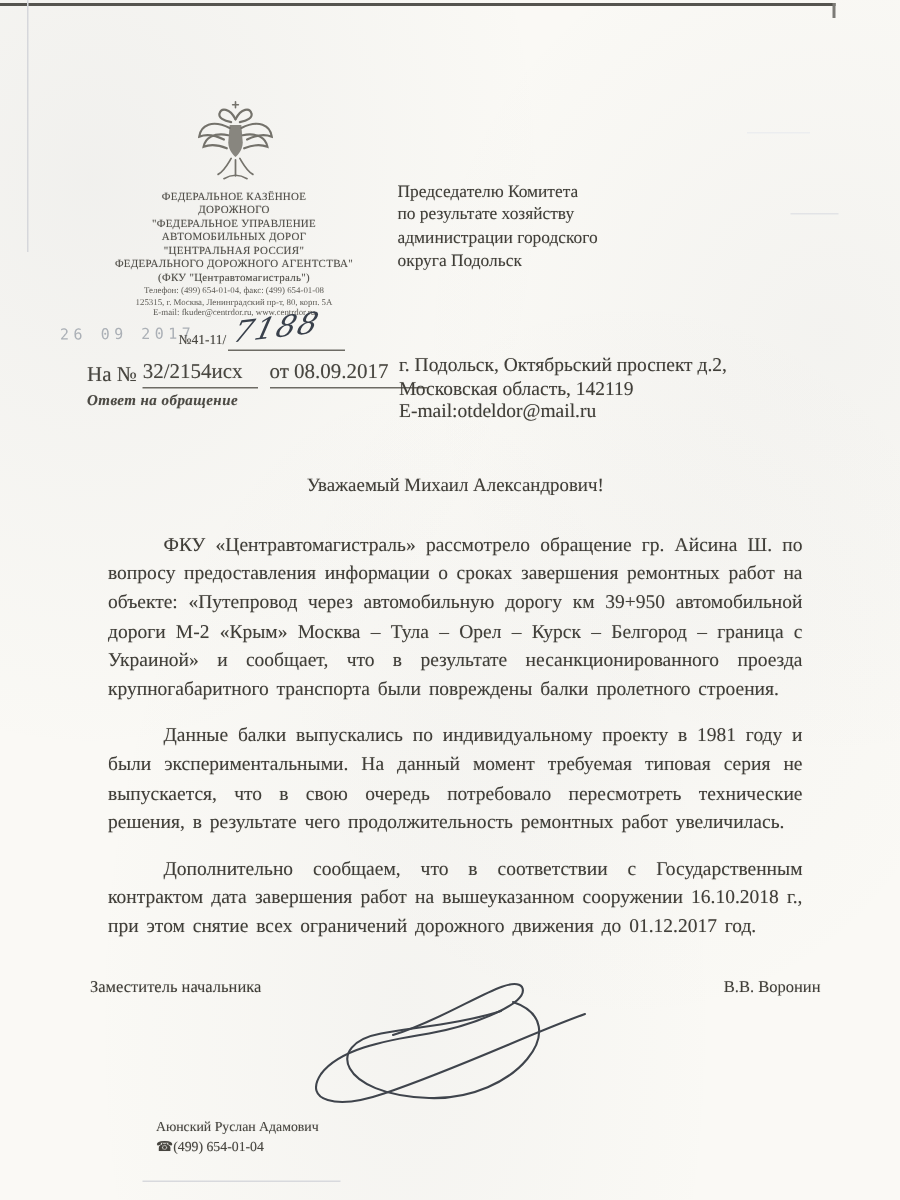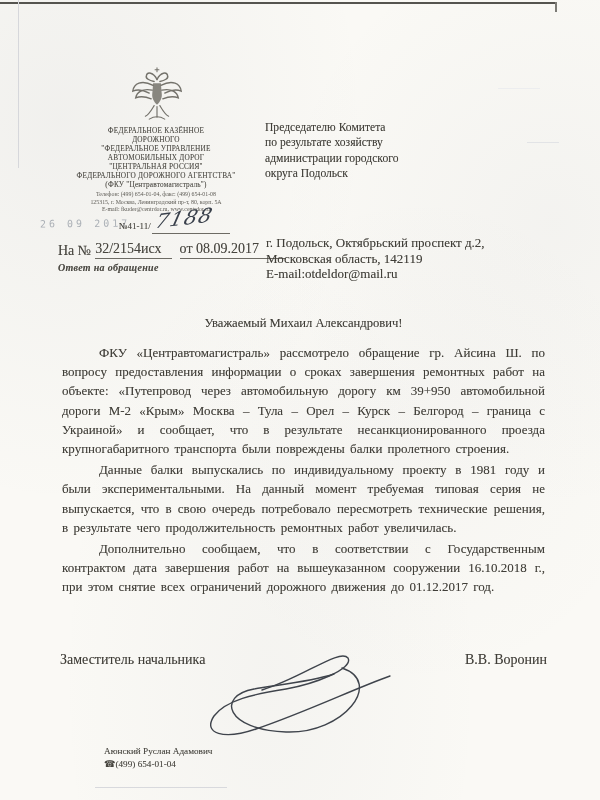--- a/index.html
+++ b/index.html
@@ -60,23 +60,23 @@
     font-size:10px;font-style:italic;font-weight:600;color:#4b4943;
     letter-spacing:0.3px;
   }
   
   .recipient-lines{position:absolute;left:265px;top:120px;width:280px;font-size:11.6px;line-height:15.4px;}
   .recipient-name{position:absolute;left:265px;top:200px;width:280px;font-size:11.6px;}
   .recipient-address{position:absolute;left:266px;top:235px;width:280px;font-size:13px;line-height:15.6px;}
   
   .salutation{position:absolute;left:60px;top:316px;width:487px;text-align:center;font-size:12.6px;}
   .body-text{position:absolute;left:60px;top:341px;width:487px;font-size:13px;line-height:19.2px;text-align:justify;word-spacing:2px;}
-  .body-text p{margin:2px;text-indent:37px;}
+  .body-text p{margin:12px;text-indent:37px;}
   
-  .sign-row{position:absolute;left:60px;top:652px;width:487px;display:flex;justify-content:space-between;font-size:14px;}
+  .sign-row{position:absolute;left:60px;top:652px;width:487px;display:flex;justify-content:space-between;font-size:11px;}
   .signature-svg{position:absolute;left:192px;top:636px;width:215px;height:104px;}
   
   .footer{position:absolute;left:60px;top:745px;font-size:9.2px;line-height:12.5px;color:#47453f;margin-left:44px;}
 </style>
 </head>
 <body>
 
 <div class="page">
 
   <div class="scanline-top"></div>

